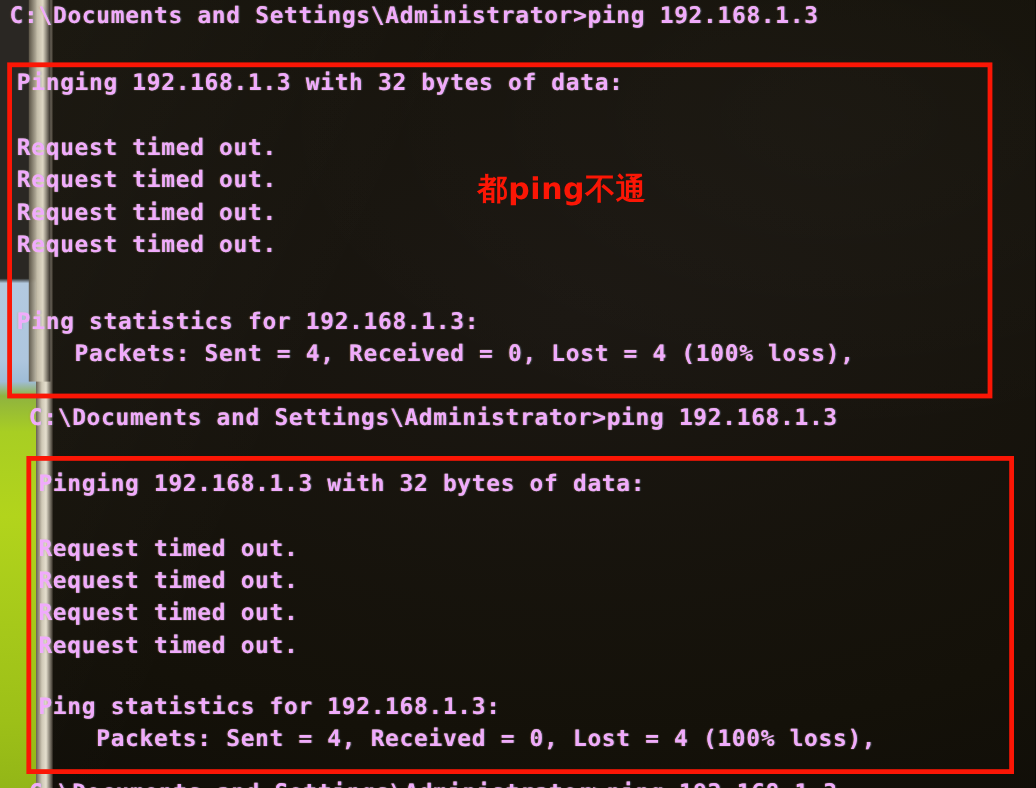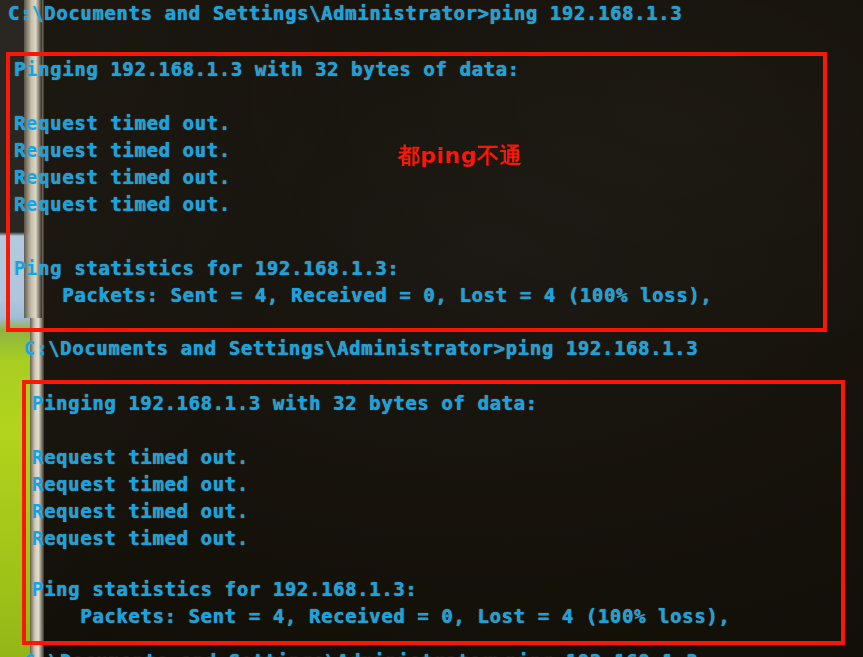--- a/index.html
+++ b/index.html
@@ -66,21 +66,21 @@
   .term-text {
     position: absolute;
     left: 0; top: 0;
     width: 863px; height: 657px;
     z-index: 3;
     pointer-events: none;
   }
   .line {
     position: absolute;
     white-space: pre;
-    color: #0ea5e9;
+    color: #f0abfc;
     font-family: "DejaVu Sans Mono", "Liberation Mono", monospace;
     font-size: 19px;
     font-weight: bold;
     letter-spacing: .6px;
     text-shadow:
       0 0 1px rgba(255,245,220,.55),
       1px 0 1px rgba(120,150,200,.28),
       -1px 0 1px rgba(190,120,60,.20);
   }
 
@@ -90,21 +90,21 @@
     border: 4px solid #fb1605;
     box-sizing: border-box;
     z-index: 5;
     background: transparent;
   }
   .anno-text {
     position: absolute;
     z-index: 6;
     color: #fc1304;
     font-family: "DejaVu Sans", "Liberation Sans", sans-serif;
-    font-size: 22px;
+    font-size: 25px;
     font-weight: bold;
     white-space: pre;
     letter-spacing: .5px;
   }
 </style>
 </head>
 <body>
 
 <div id="screen">
 

